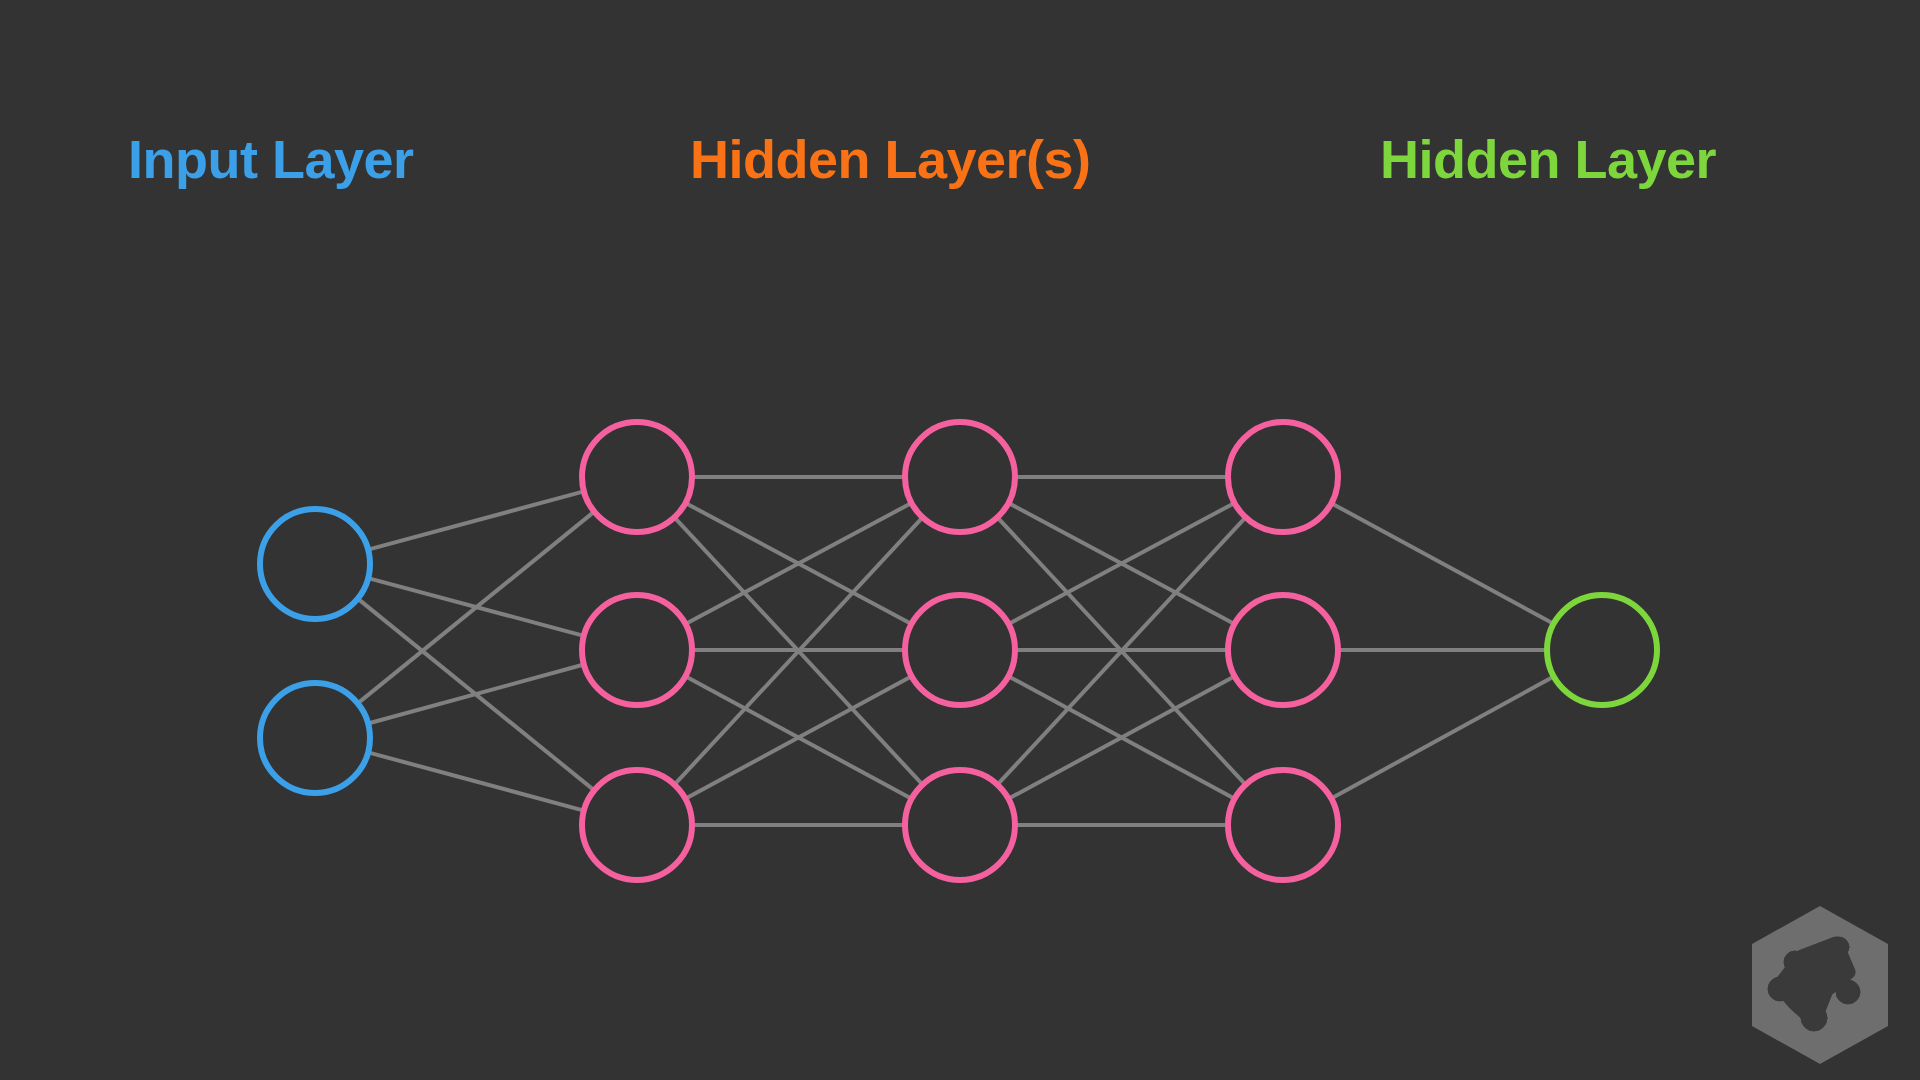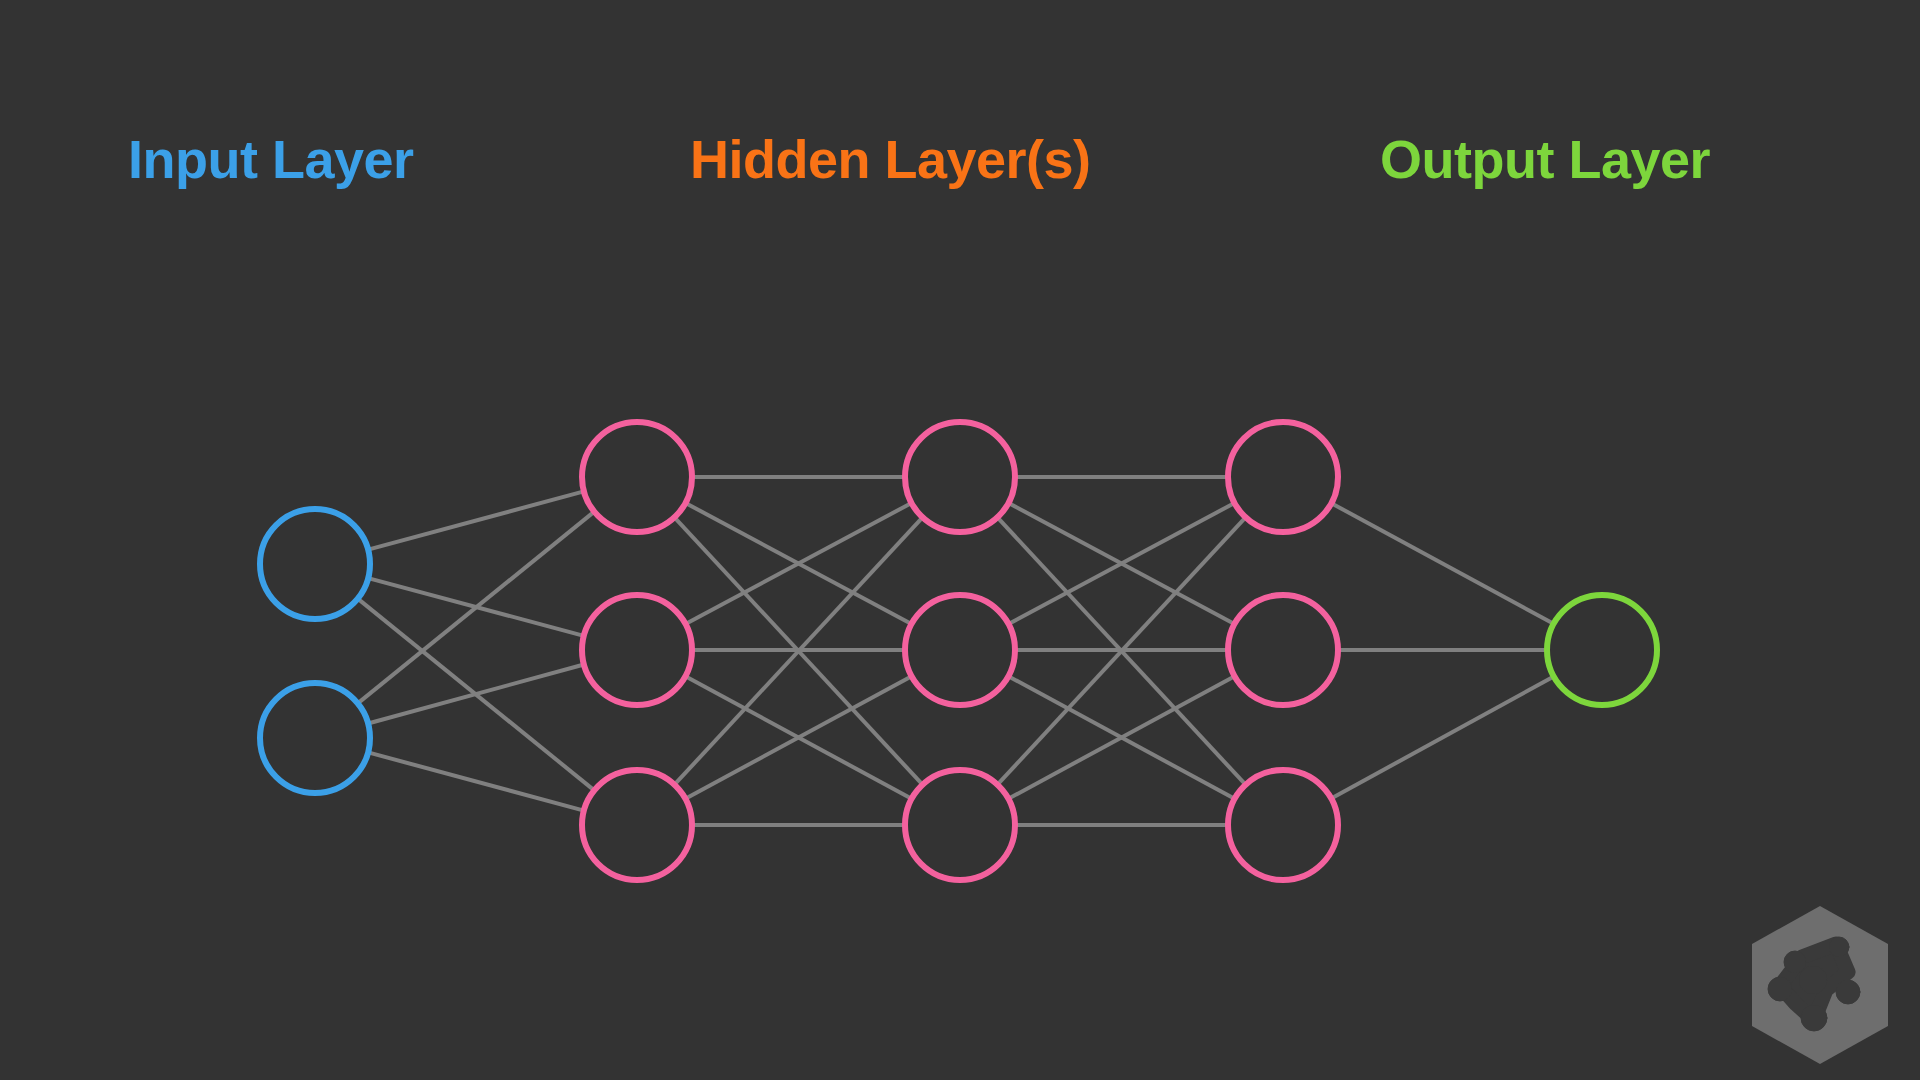--- a/index.html
+++ b/index.html
@@ -102,21 +102,21 @@
         <circle cx="1283" cy="650" r="55" fill="none" stroke="#F4619E" stroke-width="6"></circle>
         <circle cx="1283" cy="825" r="55" fill="none" stroke="#F4619E" stroke-width="6"></circle>
         <circle cx="1602" cy="650" r="55" fill="none" stroke="#7DD63C" stroke-width="6"></circle>
       </g>
   </svg>
 
   <div class="caption" id="caption-input">Input Layer</div>
 
   <div class="caption" id="caption-hidden">Hidden Layer(s)</div>
 
-  <div class="caption" id="caption-output">Output Layer</div>
+  <div class="caption" id="caption-output">Hidden Layer</div>
 
   <svg id="watermark" viewBox="0 0 160 170">
     <path d="M80 6 L148 44 L148 126 L80 164 L12 126 L12 44 Z" fill="#6E6E6E" stroke="none"></path>
     <g fill="#3A3A3A" stroke="#3A3A3A" stroke-linecap="round" stroke-linejoin="round">
       <path d="M62 57 L96 44 L108 72 L86 90 L74 120 L56 104 L40 86 Z
                M62 57 L40 86 M86 90 L108 72" stroke-width="15" fill="#3A3A3A"></path>
       <circle cx="55" cy="62" r="11"></circle>
       <circle cx="40" cy="89" r="12"></circle>
       <circle cx="74" cy="118" r="13"></circle>
       <circle cx="108" cy="92" r="12"></circle>

